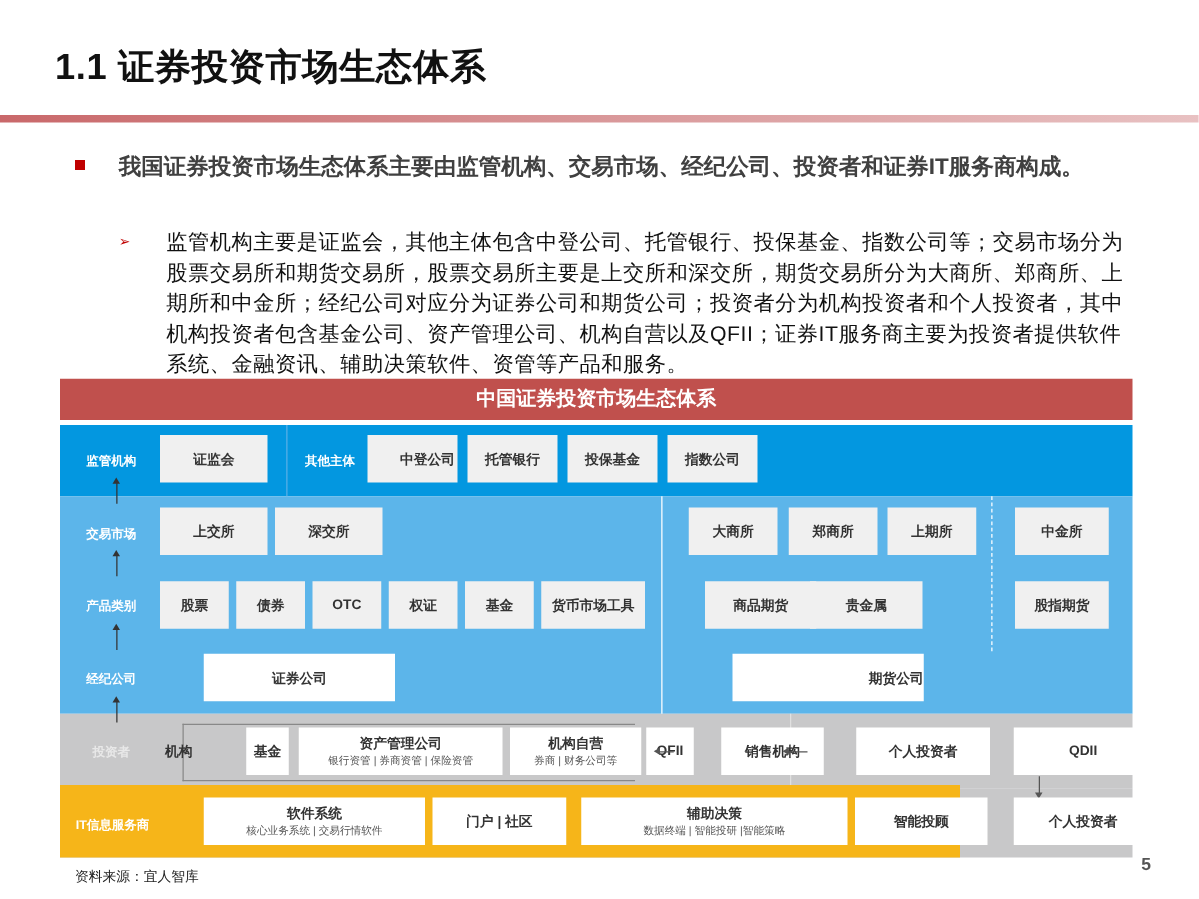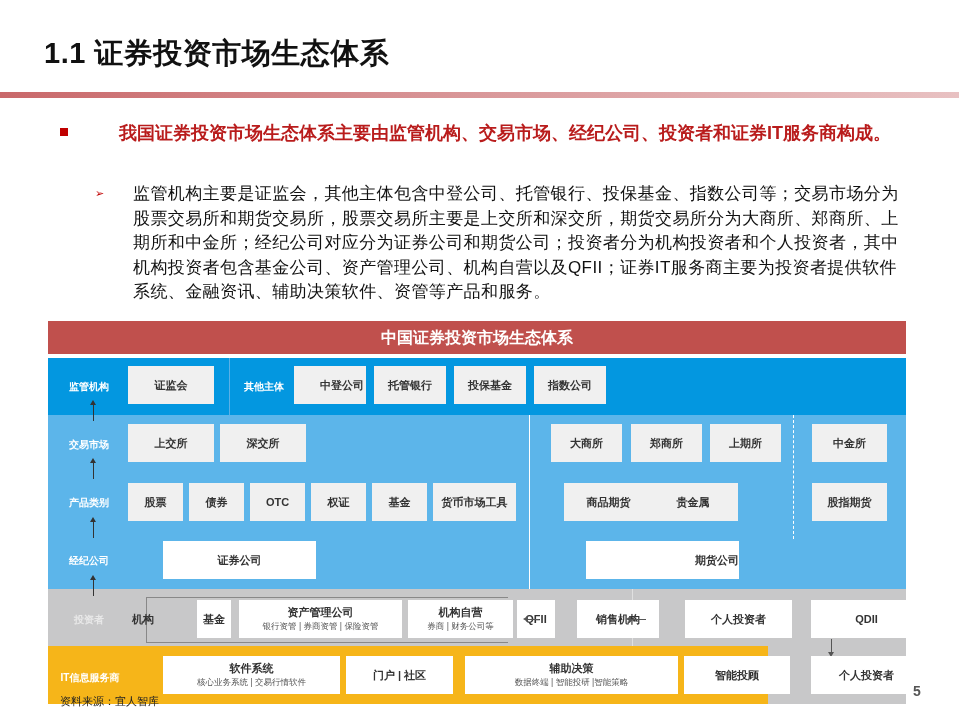--- a/index.html
+++ b/index.html
@@ -5,26 +5,26 @@
   * { box-sizing: border-box; margin: 0; padding: 0; }
   html, body { width: 959px; height: 719px; background: #ffffff; overflow: hidden; }
   body { position: relative; font-family: "Liberation Sans", "DejaVu Sans", sans-serif; color: #000; }
 
   .title { position: absolute; left: 44px; top: 34px; font-size: 29px; font-weight: bold; color: #111; letter-spacing: 0.5px; }
   .title-bar { position: absolute; left: 0; top: 92px; width: 959px; height: 6px;
     background: linear-gradient(to right, #c9686a 0%, #d68f91 40%, #e8c1c2 100%); }
 
   .bullet1 { position: absolute; left: 60px; top: 121px; width: 12px; height: 12px; }
   .bullet1 .sq { position: absolute; left: 0; top: 7px; width: 8px; height: 8px; background: #c00000; }
-  .bullet1-text { position: absolute; left: 95px; top: 121px; width: 820px; font-size: 18px; font-weight: bold; line-height: 25px; color: #b91c1c; text-align: center; }
+  .bullet1-text { position: absolute; left: 95px; top: 121px; width: 820px; font-size: 18px; font-weight: bold; line-height: 25px; color: #404040; }
 
   .bullet2-icon { position: absolute; left: 95px; top: 187px; font-size: 11px; color: #c00000; }
   .bullet2-text { position: absolute; left: 133px; top: 182px; width: 770px; font-size: 17px; line-height: 24.5px; color: #111; letter-spacing: 0.4px; }
 
-  .diagram { position: absolute; left: 48px; top: 321px; width: 858px; height: 383px; }
+  .diagram { position: absolute; left: 48px; top: 303px; width: 858px; height: 383px; }
   .dg-title { position: absolute; left: 0; top: 0; width: 858px; height: 33px; background: #c0504d; color: #fff;
     font-size: 16px; font-weight: bold; text-align: center; line-height: 33px; }
 
   .band { position: absolute; left: 0; width: 858px; }
   .band-reg { top: 37px; height: 57px; background: #0397e0; }
   .band-mkt { top: 94px; height: 174px; background: #5cb5ea; }
   .band-inv { top: 268px; height: 60px; background: #c8c8c9; }
   .band-it  { top: 328px; height: 55px; background: #c8c8c9; }
   .it-yellow { position: absolute; left: 0; top: 325px; width: 720px; height: 58px; background: #f6b519; }
 

